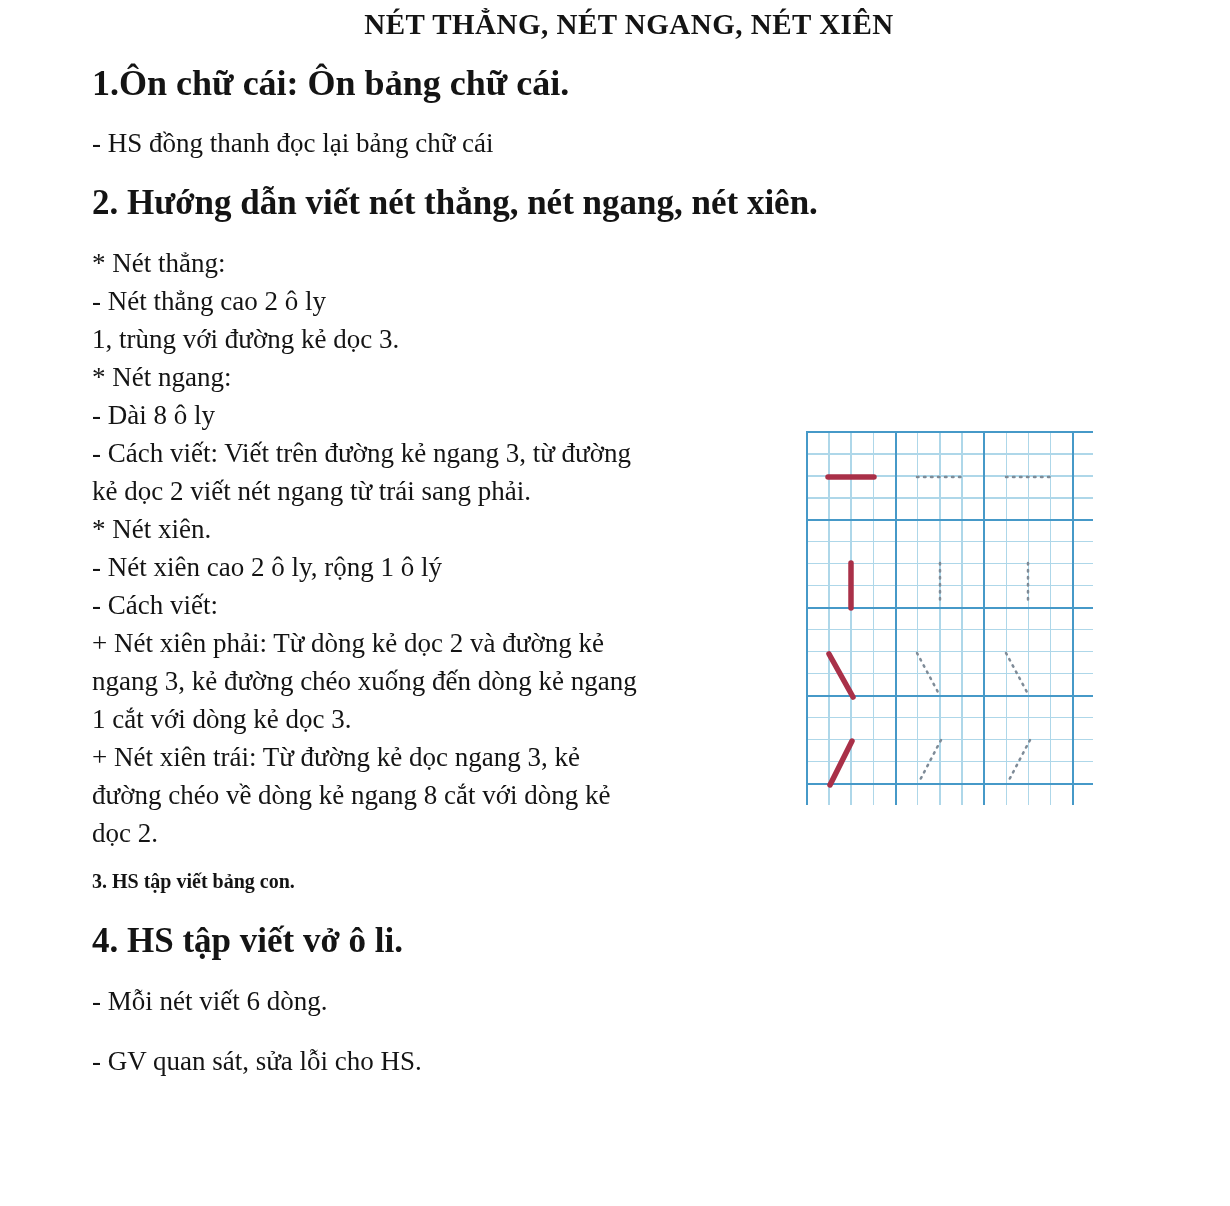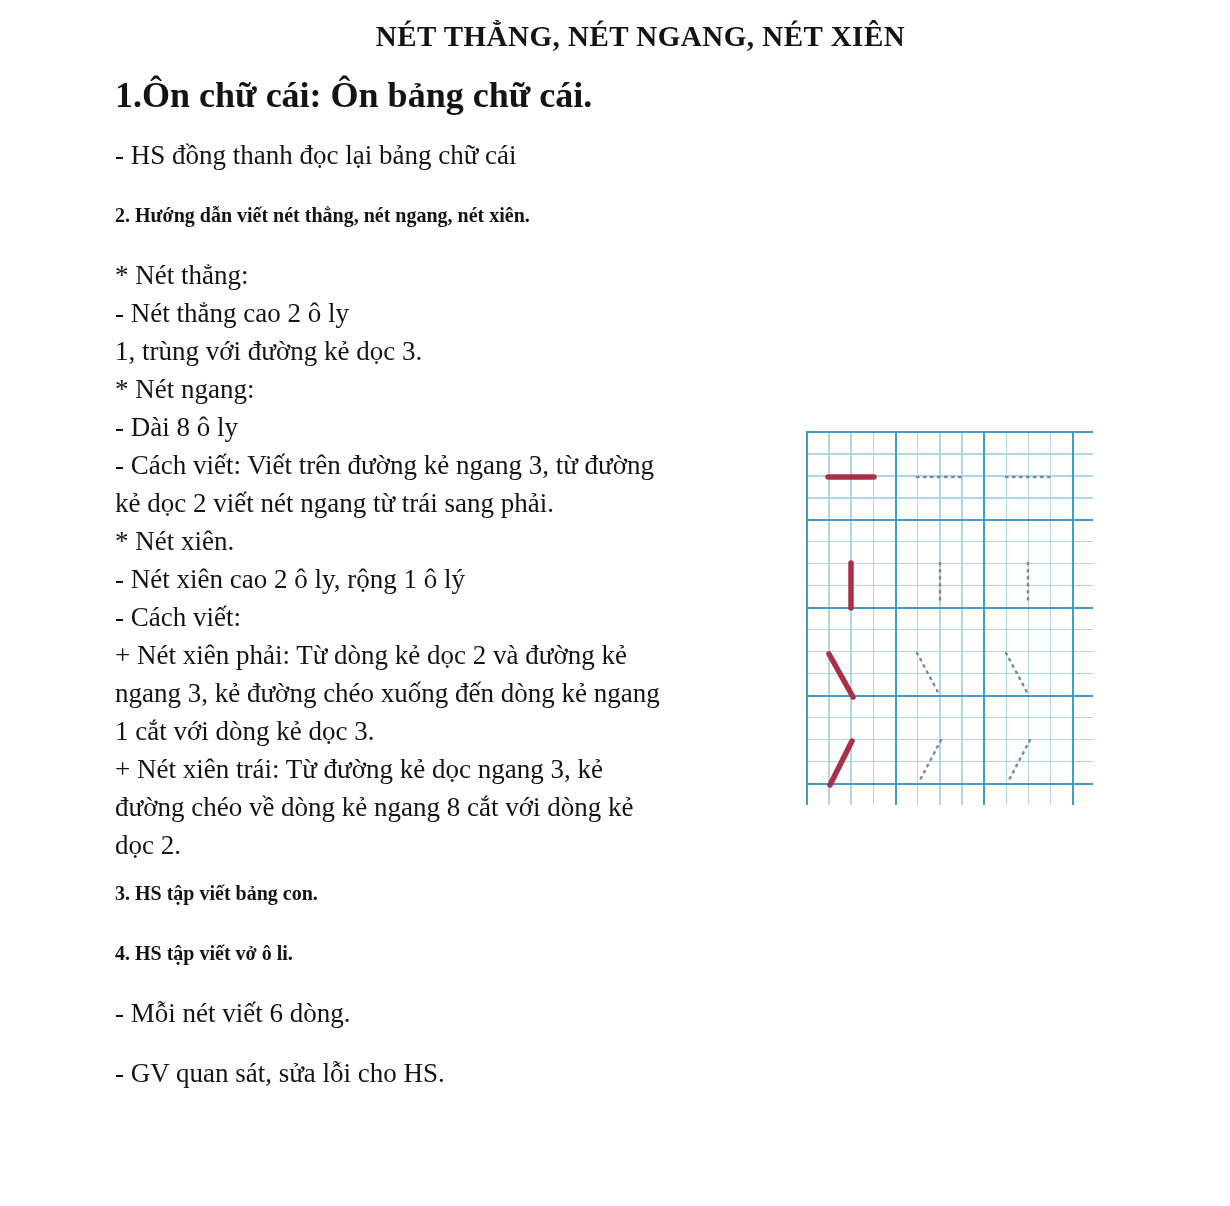--- a/index.html
+++ b/index.html
@@ -1,28 +1,28 @@
 <!DOCTYPE html>
 <html><head>
 <meta charset="utf-8">
 <style>
   html,body{margin:0;padding:0;}
   body{
     width:1230px;height:1206px;position:relative;overflow:hidden;
     background:#ffffff;color:#141414;
     font-family:"Liberation Serif", serif;
   }
-  .content{margin-left:115px;margin-right:64px;padding-top:12px;position:relative;}
+  .content{margin-left:92px;margin-right:64px;position:relative;}
   .page-title{
     font-size:29px;font-weight:700;text-align:center;line-height:48px;
     letter-spacing:.5px;white-space:nowrap;
   }
   .line{font-size:27px;line-height:38px;white-space:nowrap;}
   .heading-first{font-weight:700;font-size:36px;margin-top:16px;}
-  .heading{font-weight:700;font-size:20px;margin-top:22px;}
+  .heading{font-weight:700;font-size:35px;margin-top:22px;}
   .heading-close{font-weight:700;font-size:20px;margin-top:10px;}
   .para{margin-top:22px;}
   .tight{margin-top:0;}
 
   figure.practice-grid{
     position:absolute;left:806px;top:431px;width:287px;height:374px;margin:0;
   }
   .grid-lines{
     position:absolute;inset:0;
     background-image:

